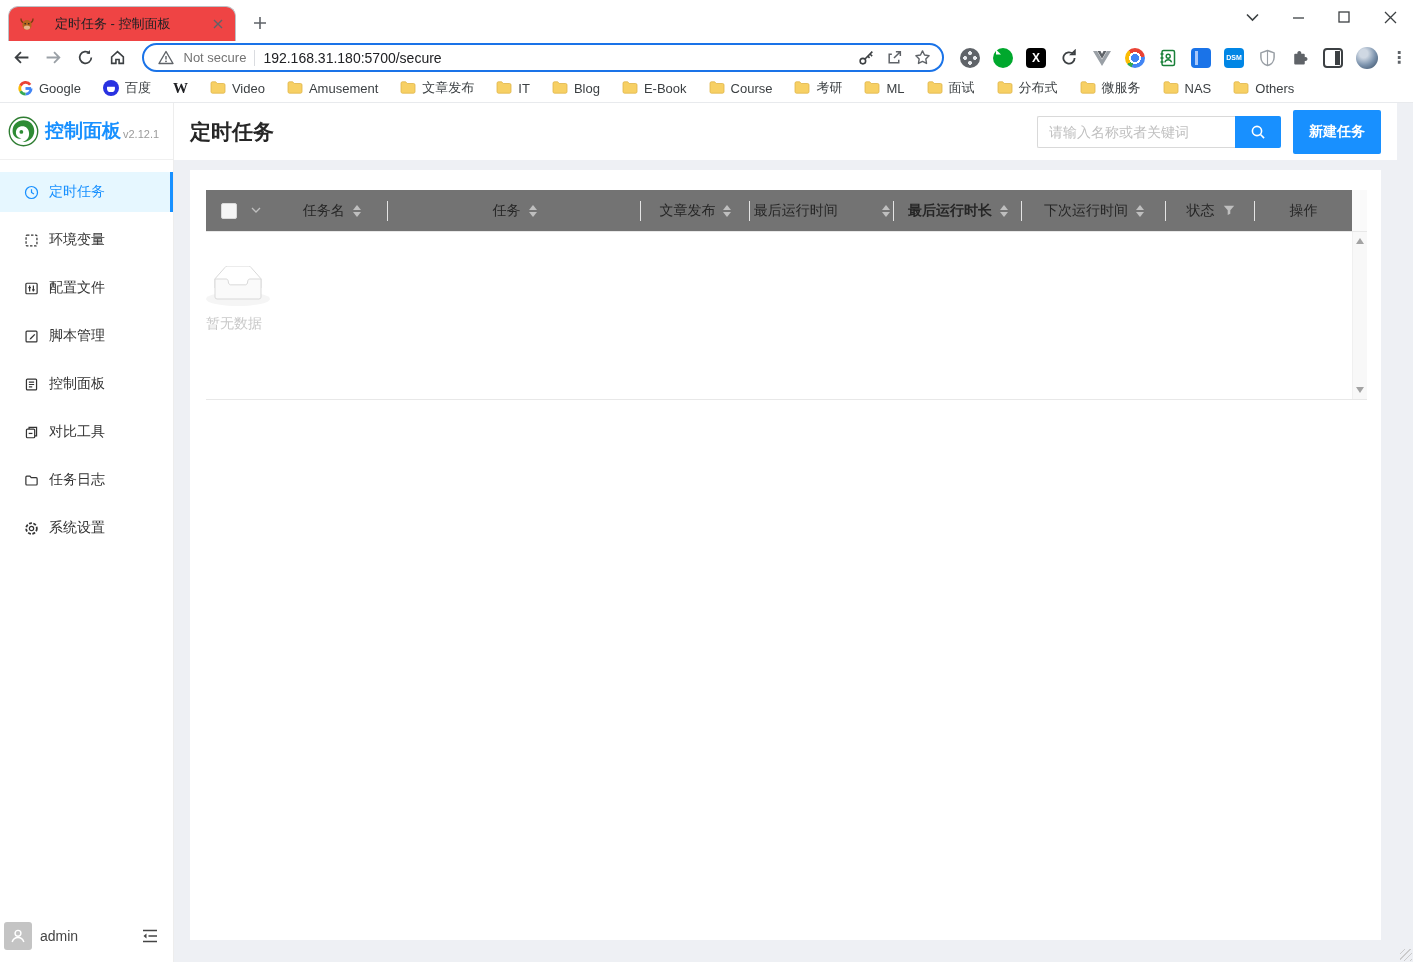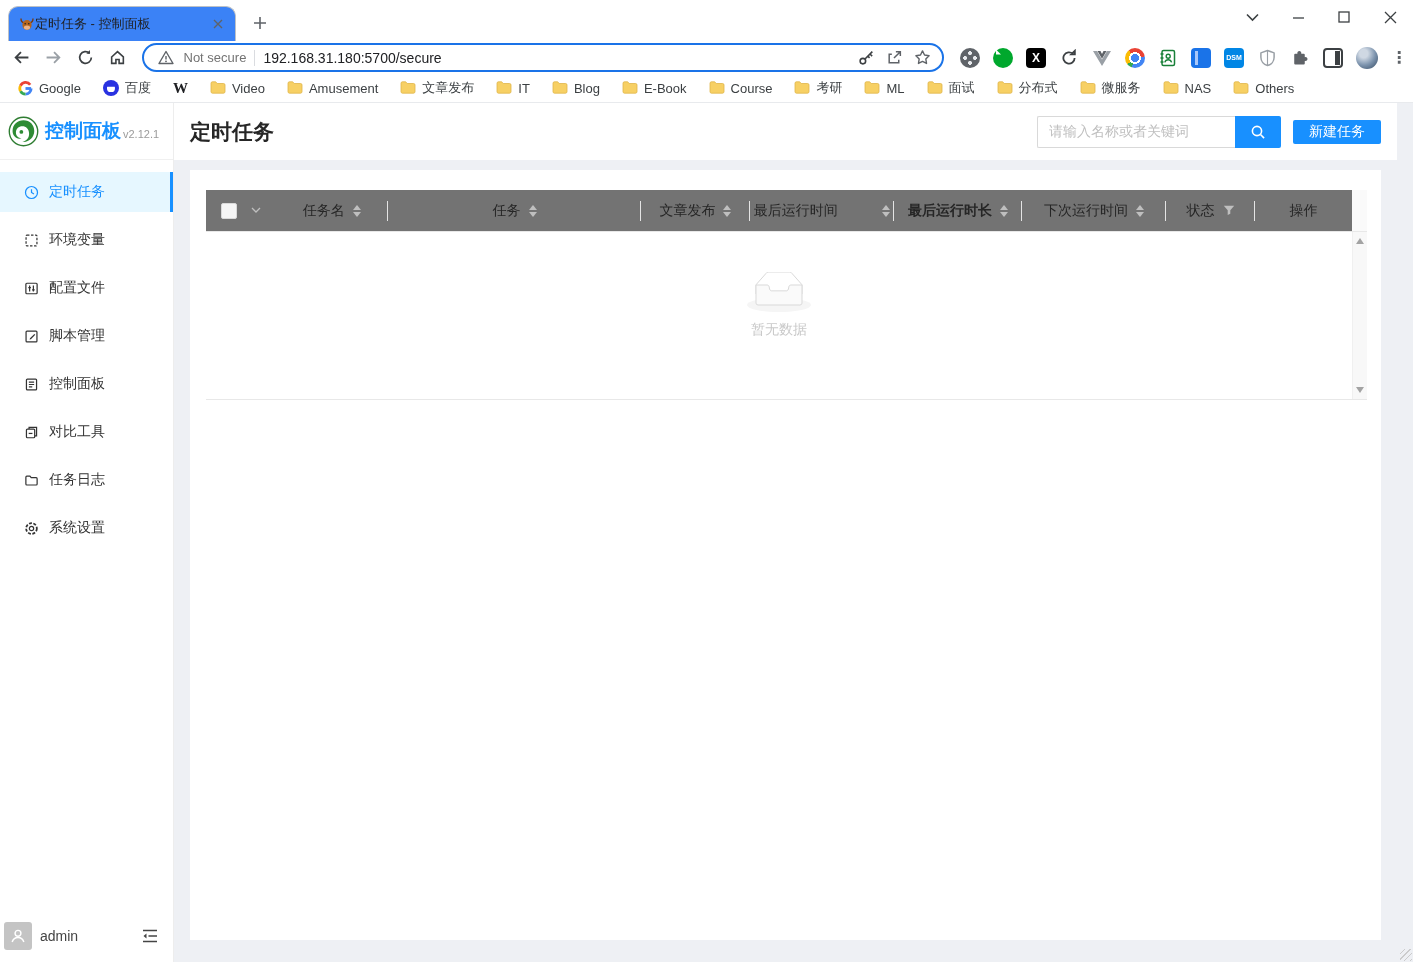--- a/index.html
+++ b/index.html
@@ -3,21 +3,21 @@
 <meta charset="utf-8">
 <style>
   * { margin:0; padding:0; box-sizing:border-box; }
   html,body { width:1413px; height:962px; overflow:hidden; }
   body { font-family:"Liberation Sans","DejaVu Sans",sans-serif; background:#fff; color:#202124; }
   .screen { position:relative; width:1413px; height:962px; }
 
   
   .tabstrip { position:relative; height:41px; background:#fff; display:flex; align-items:flex-end; }
   .tab { position:relative; margin-left:8px; width:228px; height:35px; border:1px solid #bdc1c6; border-bottom:none;
-         border-radius:10px 10px 0 0; background:#3b82f6; display:flex; align-items:center; padding:0 8px 0 10px; gap:0; }
+         border-radius:10px 10px 0 0; background:#ef4444; display:flex; align-items:center; padding:0 8px 0 10px; gap:20px; }
   .tab-title { flex:1; font-size:13px; color:#202124; white-space:nowrap; overflow:hidden; }
   .tab-close { width:18px; height:18px; display:flex; align-items:center; justify-content:center; border-radius:50%; }
   .newtab { width:28px; height:28px; margin:0 0 4px 10px; display:flex; align-items:center; justify-content:center; }
   .wincontrols { position:absolute; top:0; right:0; height:34px; display:flex; }
   .winbtn { width:46px; height:34px; display:flex; align-items:center; justify-content:center; }
 
   .toolbar { height:33px; display:flex; align-items:center; padding:0 8px; gap:4px; background:#fff; }
   .navbtn { width:28px; height:28px; display:flex; align-items:center; justify-content:center; border-radius:50%; }
   .addressbar { margin-left:6px; width:806px; height:29px; border:2px solid #1a73e8; border-radius:15px;
                 display:flex; align-items:center; padding:0 10px 0 12px; gap:8px; background:#fff; }
@@ -61,45 +61,45 @@
   .menu-item svg { flex:none; }
   .user-row { position:absolute; left:0; right:1px; bottom:6px; height:40px; display:flex; align-items:center; padding:0 14px 0 4px; background:#fff; }
   .user-avatar { width:28px; height:28px; border-radius:3px; background:#c4c4c4; display:flex; align-items:center; justify-content:center; }
   .user-name { margin-left:8px; font-size:14px; color:#444; flex:1; }
 
   .main { position:relative; flex:1; background:#eef0f4; }
   .main-header { height:57px; background:#fff; margin-right:16px; display:flex; align-items:center; padding:0 16px; }
   .page-title { font-size:21px; font-weight:bold; color:#262626; flex:1; }
   .search-group { display:flex; }
   .search-input { width:198px; height:32px; border:1px solid #d9d9d9; border-right:none; border-radius:2px 0 0 2px;
-                  padding:0 11px; font-size:14px; color:#333; outline:none; font-family:Liberation Serif, serif; }
+                  padding:0 11px; font-size:14px; color:#333; outline:none; font-family:Liberation Sans, sans-serif; }
   .search-input::placeholder { color:#bfbfbf; }
   .search-btn { width:46px; height:32px; background:#1890ff; border:none; border-radius:0 2px 2px 0; display:flex; align-items:center; justify-content:center; cursor:pointer; }
-  .create-btn { margin-left:12px; height:24px; padding:0 16px; background:#1890ff; color:#fff; border:none; border-radius:2px; font-size:14px; font-family:inherit; cursor:pointer; }
+  .create-btn { margin-left:12px; height:44px; padding:0 16px; background:#1890ff; color:#fff; border:none; border-radius:2px; font-size:14px; font-family:inherit; cursor:pointer;font-weight:bold; }
 
   .card { position:absolute; left:16px; right:32px; top:67px; bottom:22px; background:#fff; padding:20px 14px 0 16px; }
   .thead { display:flex; height:42px; background:#737373; border-bottom:1px solid #e8e8e8; align-items:center; }
   .th { position:relative; height:100%; display:flex; align-items:center; justify-content:center; gap:8px;
         font-size:14px; color:#262626; font-weight:normal; }
   .th.sep::after { content:""; position:absolute; right:0; top:11px; height:20px; width:1px; background:#e4e4e4; }
   .c0{width:70px;} .c1{width:114px;} .c2{width:255px;} .c3{width:110px;} .c4{width:145px;gap:44px;}
   .c5{width:130px;font-weight:bold;} .c6{width:145px;} .c7{width:90px;} .c8{width:98px;} .csb{width:15px;height:100%;background:#fafafa;}
   .checkbox { width:16px; height:16px; border:1px solid #d9d9d9; border-radius:2px; background:#f5f5f5; }
   .sel-caret { margin-left:6px; }
   .sorter { display:flex; flex-direction:column; gap:2px; }
   .sorter i { display:block; width:0; height:0; border-left:4px solid transparent; border-right:4px solid transparent; }
   .sorter .up { border-bottom:5px solid #bfbfbf; }
   .sorter .down { border-top:5px solid #bfbfbf; }
 
   .tbody { position:relative; height:168px; border-bottom:1px solid #e8e8e8; }
   .vscroll { position:absolute; top:0; right:0; bottom:0; width:15px; background:#f8f8f8; border-left:1px solid #f0f0f0;
              display:flex; flex-direction:column; justify-content:space-between; align-items:center; padding:6px 0; }
   .sb-up { width:0;height:0;border-left:4px solid transparent;border-right:4px solid transparent;border-bottom:6px solid #a3a3a3; }
   .sb-down { width:0;height:0;border-left:4px solid transparent;border-right:4px solid transparent;border-top:6px solid #a3a3a3; }
-  .empty { position:absolute; left:0; right:15px; top:40px; display:flex; flex-direction:column; align-items:center; }
+  .empty { position:absolute; left:0; right:15px; top:34px; display:flex; flex-direction:column; }
   .empty-text { margin-top:8px; font-size:14px; color:#c9c9c9; }
 
   .resize-grip { position:absolute; right:1px; bottom:1px; width:12px; height:12px;
      background:repeating-linear-gradient(135deg, transparent 0 3px, #c2c2c2 3px 4px); opacity:.8; }
 </style>
 </head>
 <body>
 
 <div class="screen">
 

